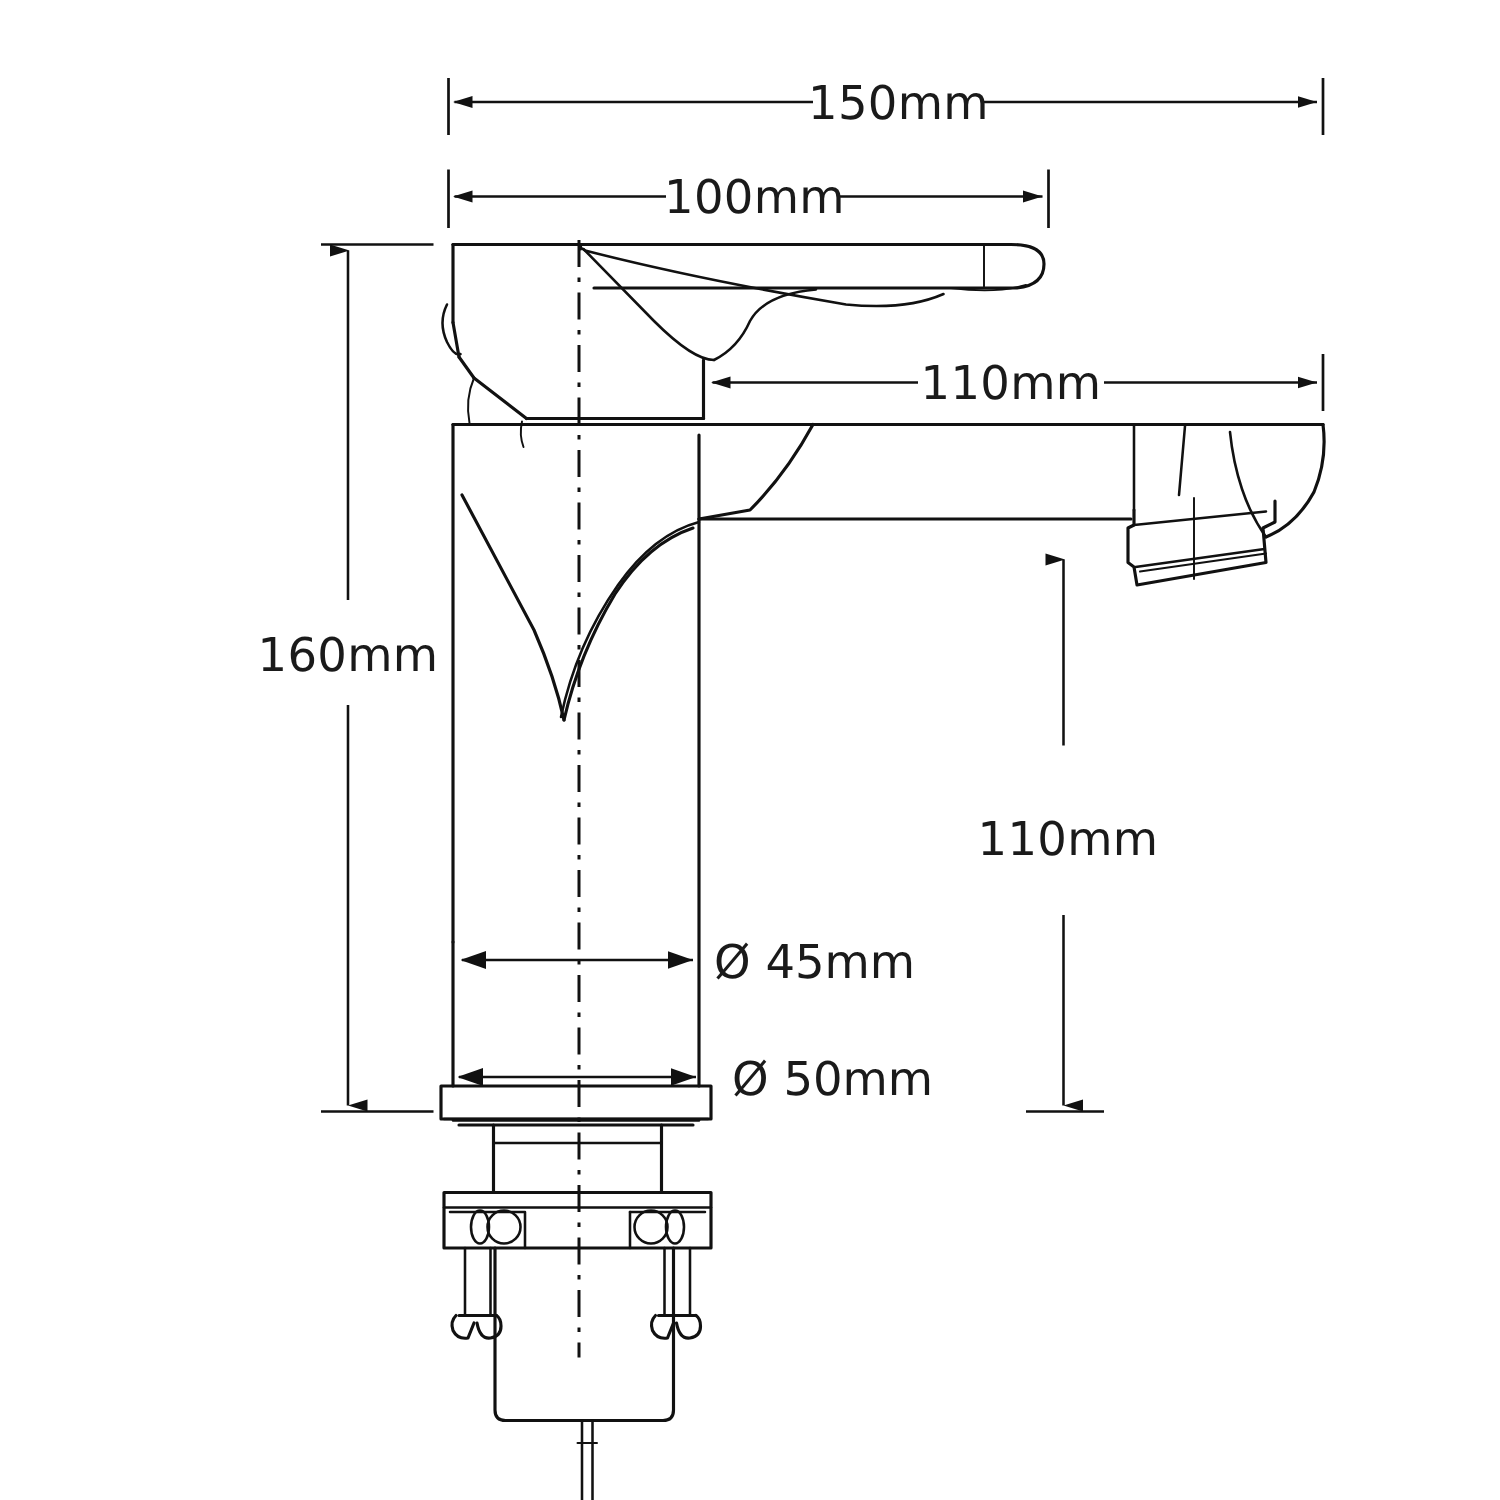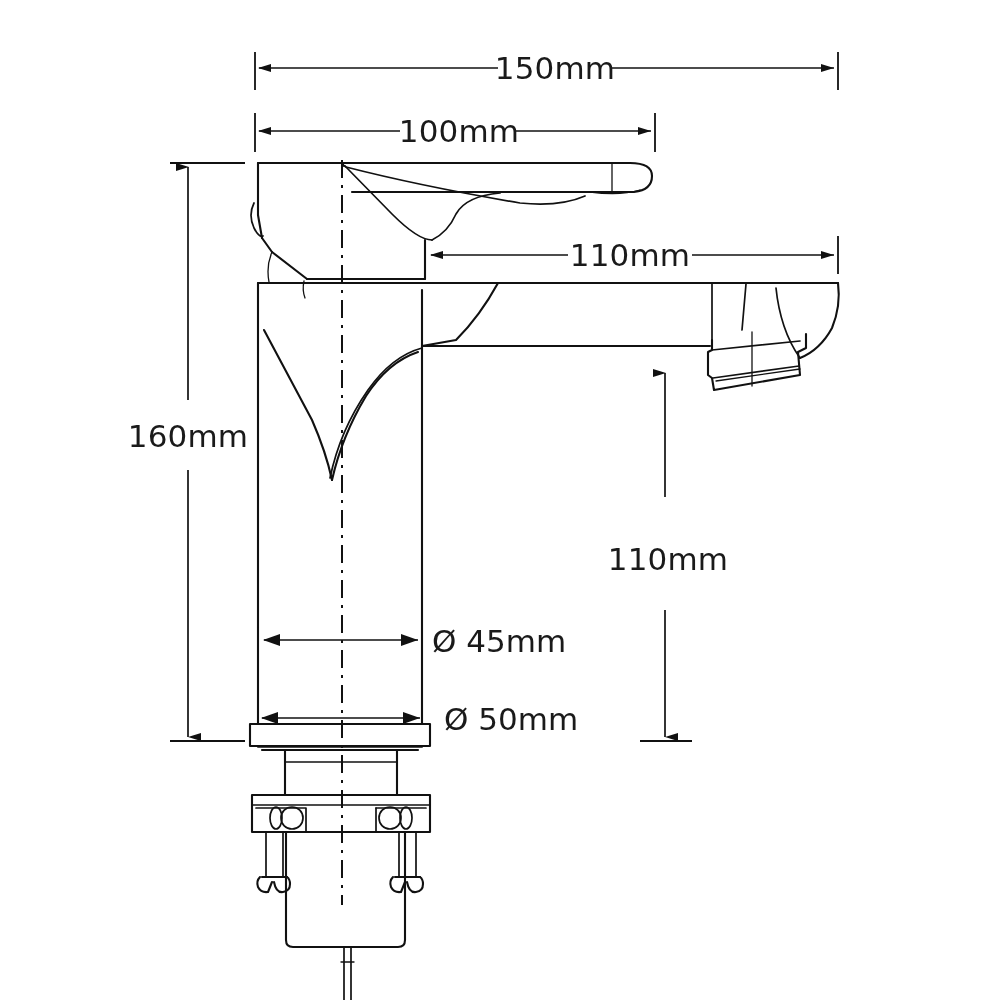--- a/index.html
+++ b/index.html
@@ -10,20 +10,21 @@
   body {
     width: 1000px;
     height: 1000px;
     font-family: "DejaVu Sans", "Liberation Sans", sans-serif;
     overflow: hidden;
   }
   #drawing-root {
     position: relative;
     width: 848px;
     height: 1000px;
+    margin-left: 44px;
   }
   svg.drawing {
     display: block;
     width: 1000px;
     height: 1000px;
   }
   .dim-text {
     font-family: "DejaVu Sans", "Liberation Sans", sans-serif;
     font-size: 31px;
     fill: #1a1a1a;

